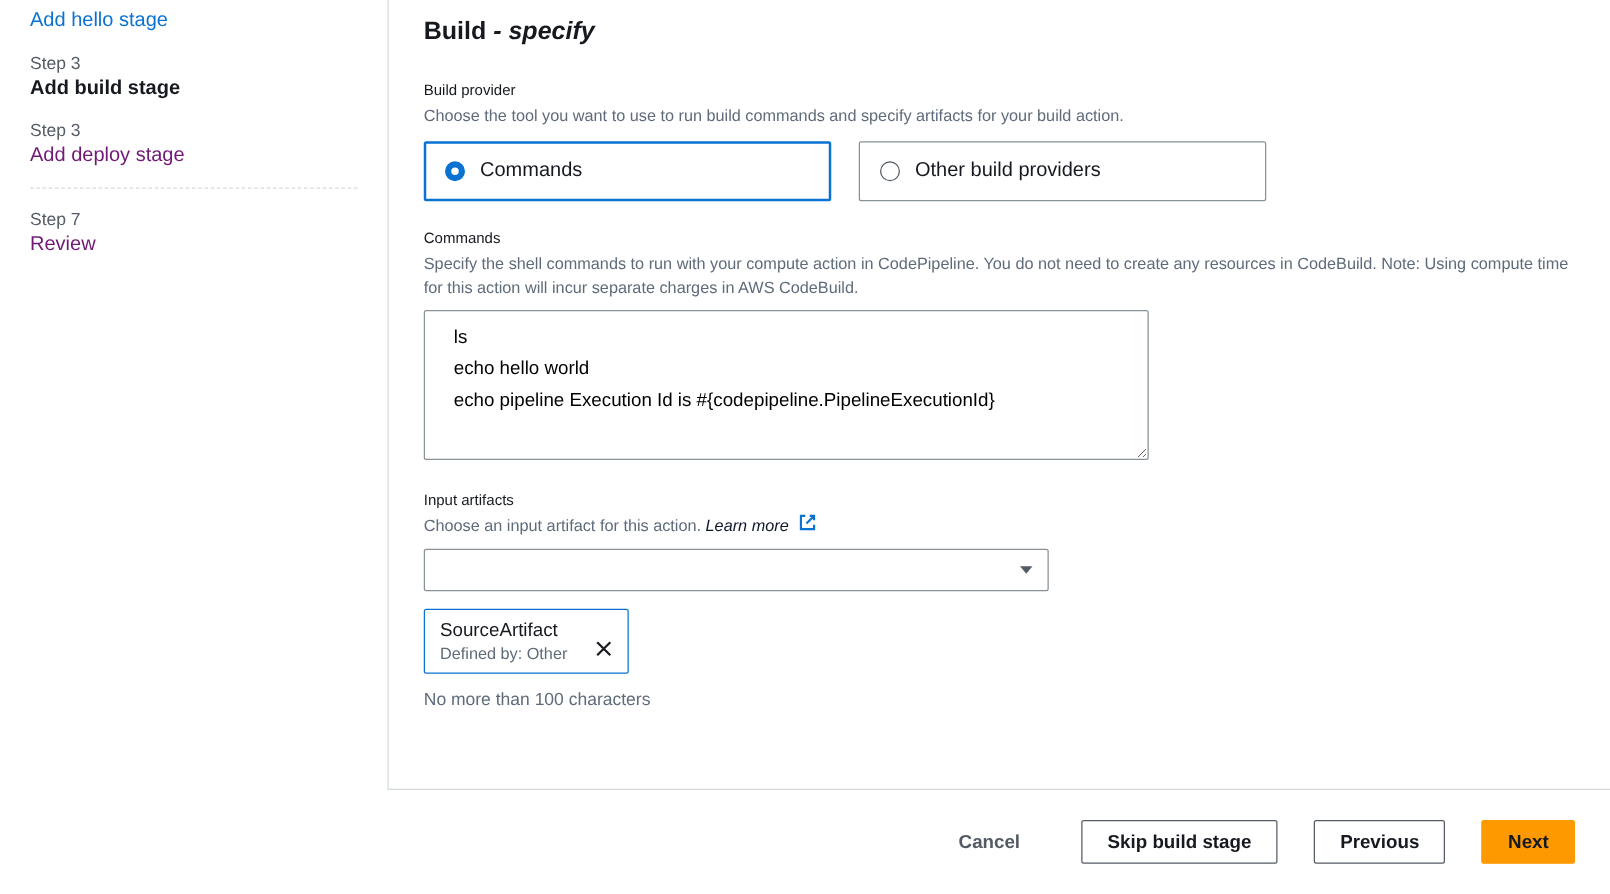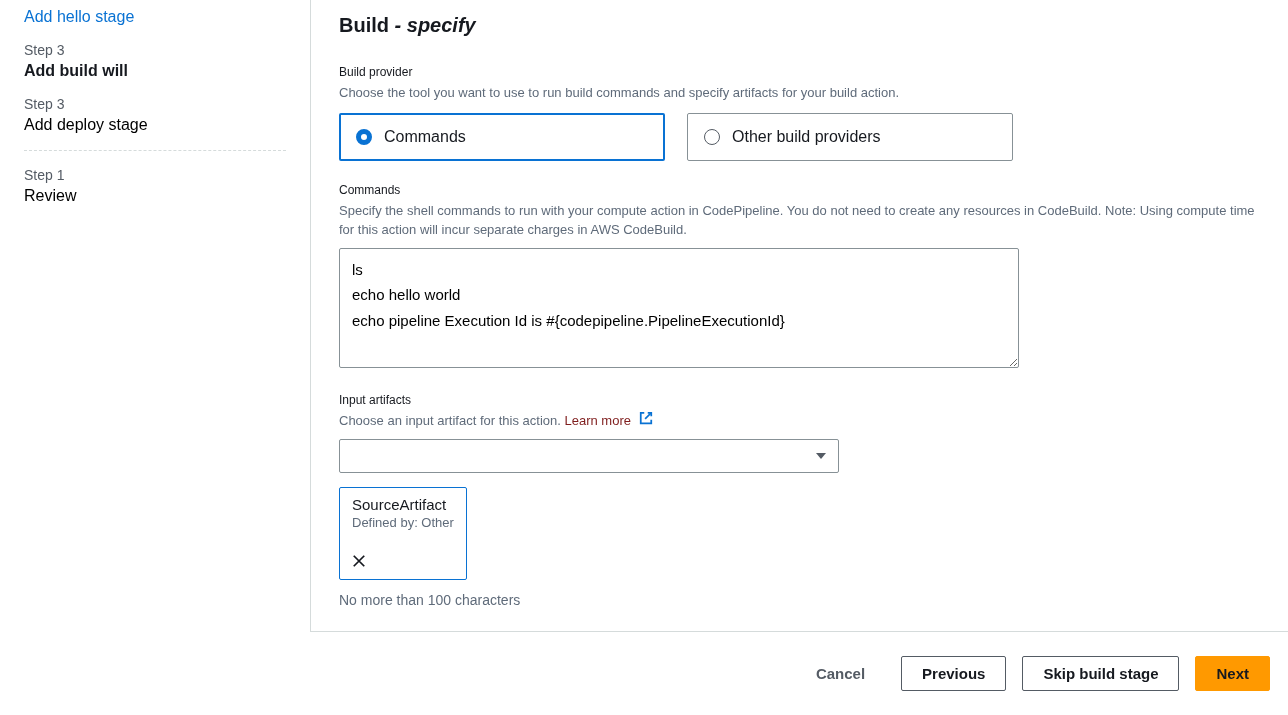--- a/index.html
+++ b/index.html
@@ -39,21 +39,21 @@
     }
     .step-link {
       color: #0972d3;
       cursor: pointer;
     }
     .step-current {
       font-weight: 700;
       color: #16191f;
     }
     .step-disabled {
-      color: #000000;
+      color: #701a75;
     }
     .step-divider {
       border-bottom: 1px dashed #d5dbdb;
       margin: 8px 0;
     }
     .main {
       flex: 1;
       display: flex;
       flex-direction: column;
       height: 100%;
@@ -116,34 +116,35 @@
       border-radius: 50%;
       border: 1px solid #545b64;
       position: relative;
       flex-shrink: 0;
     }
     .radio-tile.selected .radio-circle {
       border: 5px solid #0972d3;
       background: #ffffff;
     }
     .textarea {
-      width: 680px;
+      width: 580px;
       height: 120px;
       border: 1px solid #879196;
       border-radius: 2px;
-      padding: 8px 12px;
+      padding: 8px 23px;
       font-size: 15px;
       font-family: inherit;
       line-height: 1.7;
       resize: both;
     }
     .link-blue {
-      color: #7f1d1d;
+      color: #0f172a;
       text-decoration: none;
       cursor: pointer;
+      font-style: italic;
     }
     .external-icon {
       display: inline-block;
       vertical-align: middle;
       margin-left: 4px;
     }
     .select-box {
       width: 500px;
       height: 34px;
       border: 1px solid #879196;
@@ -164,23 +165,22 @@
     }
     .token {
       display: inline-block;
       border: 1px solid #0972d3;
       border-radius: 2px;
       padding: 8px 12px;
       margin-top: 14px;
     }
     .token-inner {
       display: flex;
-      align-items: flex-start;
+      align-items: flex-end;
       gap: 22px;
-      flex-direction: column;
     }
     .token-title {
       font-size: 15px;
       color: #16191f;
     }
     .token-sub {
       font-size: 13px;
       color: #5f6b7a;
       margin-top: 2px;
     }
@@ -192,22 +192,22 @@
     }
     .constraint {
       font-size: 14px;
       color: #5f6b7a;
       margin-top: 12px;
     }
     .footer {
       display: flex;
       justify-content: flex-end;
       align-items: center;
-      gap: 16px;
-      padding: 24px 18px 24px 0;
+      gap: 29px;
+      padding: 24px 28px 24px 0;
       border-top: none;
     }
     .btn {
       font-size: 15px;
       font-weight: 700;
       padding: 8px 20px;
       border-radius: 2px;
       cursor: pointer;
       border: none;
       background: transparent;
@@ -231,31 +231,31 @@
 <body>
 
 <div class="layout">
   <aside class="sidebar">
     <div class="step-item">
       <div class="step-title step-link">Add hello stage</div>
     </div>
 
     <div class="step-item">
       <div class="step-label">Step 3</div>
-      <div class="step-title step-current">Add build will</div>
+      <div class="step-title step-current">Add build stage</div>
     </div>
 
     <div class="step-item">
       <div class="step-label">Step 3</div>
       <div class="step-title step-disabled">Add deploy stage</div>
     </div>
     <div class="step-divider"></div>
 
     <div class="step-item">
-      <div class="step-label">Step 1</div>
+      <div class="step-label">Step 7</div>
       <div class="step-title step-disabled">Review</div>
     </div>
   </aside>
 
   <main class="main">
     <div class="panel">
       <h2 class="panel-title">
         <span>Build </span><span class="optional"><span>- </span><span>specify</span></span>
       </h2>
 
@@ -312,18 +312,18 @@
               </svg>
             </span>
           </div>
         </div>
         <div class="constraint">No more than 100 characters</div>
       </div>
     </div>
 
     <div class="footer">
       <button class="btn btn-link">Cancel</button>
+      <button class="btn btn-outline">Skip build stage</button>
       <button class="btn btn-outline">Previous</button>
-      <button class="btn btn-outline">Skip build stage</button>
       <button class="btn btn-primary">Next</button>
     </div>
   </main>
 </div>
 
 </body></html>

